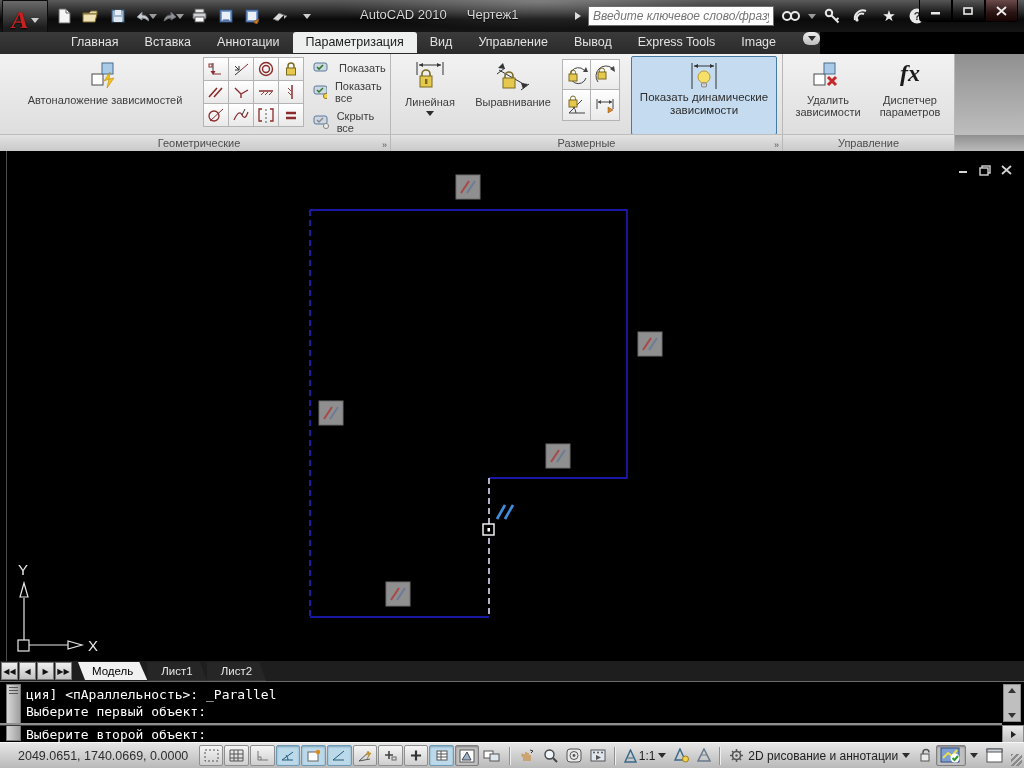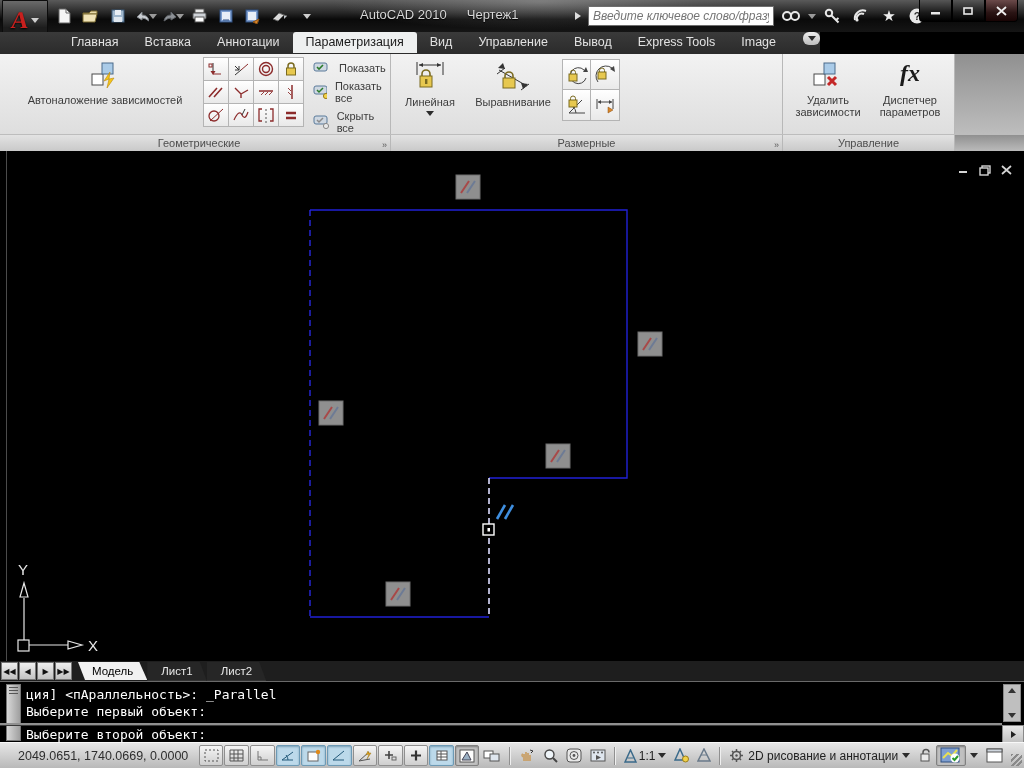--- a/index.html
+++ b/index.html
@@ -404,20 +404,29 @@
           </svg>
         </span>
       <span class="cell" style="width:28px;height:30px">
           <svg width="22" height="20">
             <path d="M3 4 v10 M19 4 v10 M4 7 h14" stroke="#444" fill="none"></path>
             <path d="M4 7 l3 -2 v4 z M18 7 l-3 -2 v4 z" fill="#444"></path>
             <path d="M14 12 l5 3 -5 3 z" fill="#d9862a" stroke="#8a4f10" stroke-width=".5"></path>
           </svg>
         </span>
     </div>
+    <div class="dynbtn abs" style="left:240px;top:2px;width:144px;height:73px;padding-top:4px">
+      <svg width="40" height="30">
+        <path d="M8 2 v26 M32 2 v26 M10 5 h20" stroke="#333" fill="none"></path>
+          <path d="M10 5 l4 -2 v4 z M30 5 l-4 -2 v4 z" fill="#333"></path>
+        <circle cx="20" cy="16" r="6" fill="#f7e06a" stroke="#b89a2a"></circle>
+          <rect x="17.5" y="22" width="5" height="4" rx="1" fill="#cfcfcf" stroke="#8a8a8a"></rect>
+      </svg>
+      <span class="lbl" style="width:132px">Показать динамические зависимости</span>
+    </div>
   </div>
 
   <div class="panel" style="left:783px;width:172px">
     <div class="bigbtn abs" style="left:6px;top:2px;width:78px;height:74px">
       <svg width="34" height="30">
         <rect x="3" y="14" width="11" height="11" fill="#fff" stroke="#4a4a4a"></rect>
         <rect x="13" y="3" width="11" height="11" fill="#aacbe8" stroke="#4a6a8a"></rect>
         <path d="M17 17 l8 8 M25 17 l-8 8" stroke="#c42828" stroke-width="3"></path>
       </svg>
       <span class="lbl">Удалить зависимости</span>

